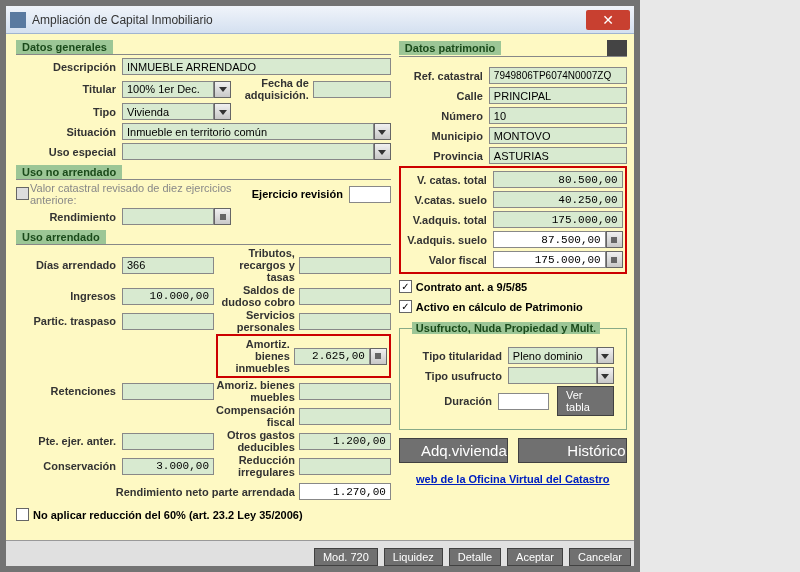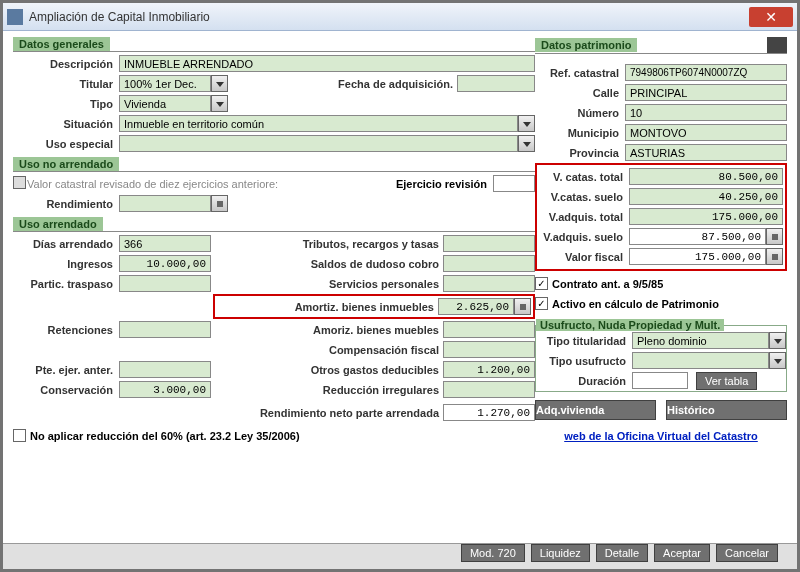--- a/index.html
+++ b/index.html
@@ -1,47 +1,47 @@
 <!DOCTYPE html>
 <html><head>
 <meta charset="utf-8">
 <style>
 * { box-sizing: border-box; margin: 0; padding: 0; }
 body { font-family: Tahoma, Arial, sans-serif; font-size: 11px; background: #e8e8e8; width: 800px; height: 572px; overflow: hidden; }
-.window { width: 800px; height: 572px; background: #ffffff; border: 3px solid #737373; display: flex; flex-direction: column; }
+.window { width: 640px; height: 572px; background: #fef9c3; border: 6px solid #737373; display: flex; flex-direction: column; }
 .titlebar { height: 28px; background: linear-gradient(#f0f4fa, #d4e0f0); display: flex; align-items: center; padding: 0 4px; border-bottom: 1px solid #a0b4d0; }
 .titlebar .icon { width: 16px; height: 16px; background: #5a7aa0; margin-right: 6px; }
 .titlebar .title { flex: 1; color: #333; font-size: 12px; }
 .titlebar .close { width: 44px; height: 20px; background: #c84030; color: #fff; display: flex; align-items: center; justify-content: center; font-size: 14px; cursor: pointer; border-radius: 2px; }
 .content { flex: 1; padding: 6px 10px; position: relative; }
-.cols { display: flex; }
+.cols { display: flex; gap: 8px; }
 .leftcol { flex: 1; }
 .rightcol { width: 252px; }
 .section-hdr { background: #9cc696; color: #1a4a1a; font-weight: bold; padding: 1px 6px; display: inline-block; font-size: 11px; }
 .section { margin-bottom: 4px; }
 .section .body { border-top: 1px solid #888; padding-top: 2px; }
 .row { display: flex; align-items: center; min-height: 19px; margin-bottom: 1px; }
 .lbl { text-align: right; color: #333; padding-right: 6px; font-weight: bold; }
 .lbl-l { width: 106px; }
 .lbl-r { width: 90px; }
 .lbl2 { text-align: right; color: #333; padding-right: 4px; font-weight: bold; flex: 1; }
 .fld { background: #d8ead0; border: 1px solid #888; height: 17px; padding: 1px 4px; font-size: 11px; display: flex; align-items: center; overflow: hidden; white-space: nowrap; }
 .fld-white { background: #fff; }
 .fld-num { justify-content: flex-end; font-family: 'Courier New', monospace; }
 .dd-btn { width: 17px; height: 17px; background: linear-gradient(#f0f0f0,#c8c8c8); border: 1px solid #666; display: inline-flex; align-items: center; justify-content: center; cursor: pointer; }
 .dd-btn svg { width: 8px; height: 8px; }
 .chk { width: 13px; height: 13px; border: 1px solid #666; background: #fff; display: inline-flex; align-items: center; justify-content: center; margin-right: 4px; font-size: 10px; }
 .redbox { border: 2px solid #c00; padding: 2px; }
 .btn { background: #707070; color: #fff; border: 1px solid #404040; padding: 2px 8px; font-size: 11px; cursor: pointer; margin-left: 6px; }
 .btn-row { display: flex; gap: 10px; margin-top: 8px; }
-.btn2 { flex: 1; background: #707070; color: #fff; border: 1px solid #404040; padding: 3px 0; text-align: left; font-size: 11px; font-weight: bold; cursor: pointer; }
+.btn2 { flex: 1; background: #707070; color: #fff; border: 1px solid #404040; padding: 3px 0; text-align: right; font-size: 15px; font-weight: normal; cursor: pointer; }
 .link { color: #0020c0; text-decoration: underline; font-weight: bold; cursor: pointer; display: block; text-align: center; margin-top: 10px; }
-.footer { height: 26px; background: #e0e0e0; border-top: 1px solid #999; display: flex; align-items: flex-start; justify-content: flex-end; padding: 0 19px; }
+.footer { height: 26px; background: #e0e0e0; border-top: 1px solid #999; display: flex; align-items: flex-end; justify-content: flex-end; padding: 0 3px; }
 .print-ico { width: 20px; height: 16px; background: #444; margin-left: auto; cursor: pointer; }
-fieldset.usu { border: 1px solid #8a8; margin-top: 6px; padding: 0; }
+fieldset.usu { border: 1px solid #8a8; margin-top: 6px; padding: 12px; }
 fieldset.usu legend { background: #9cc696; color: #1a4a1a; font-weight: bold; padding: 0 4px; font-size: 11px; }
 </style>
 </head>
 <body>
 
 <div class="window">
   <div class="titlebar">
     <div class="icon"></div>
     <div class="title">Ampliación de Capital Inmobiliario</div>
     <div class="close">✕</div>

